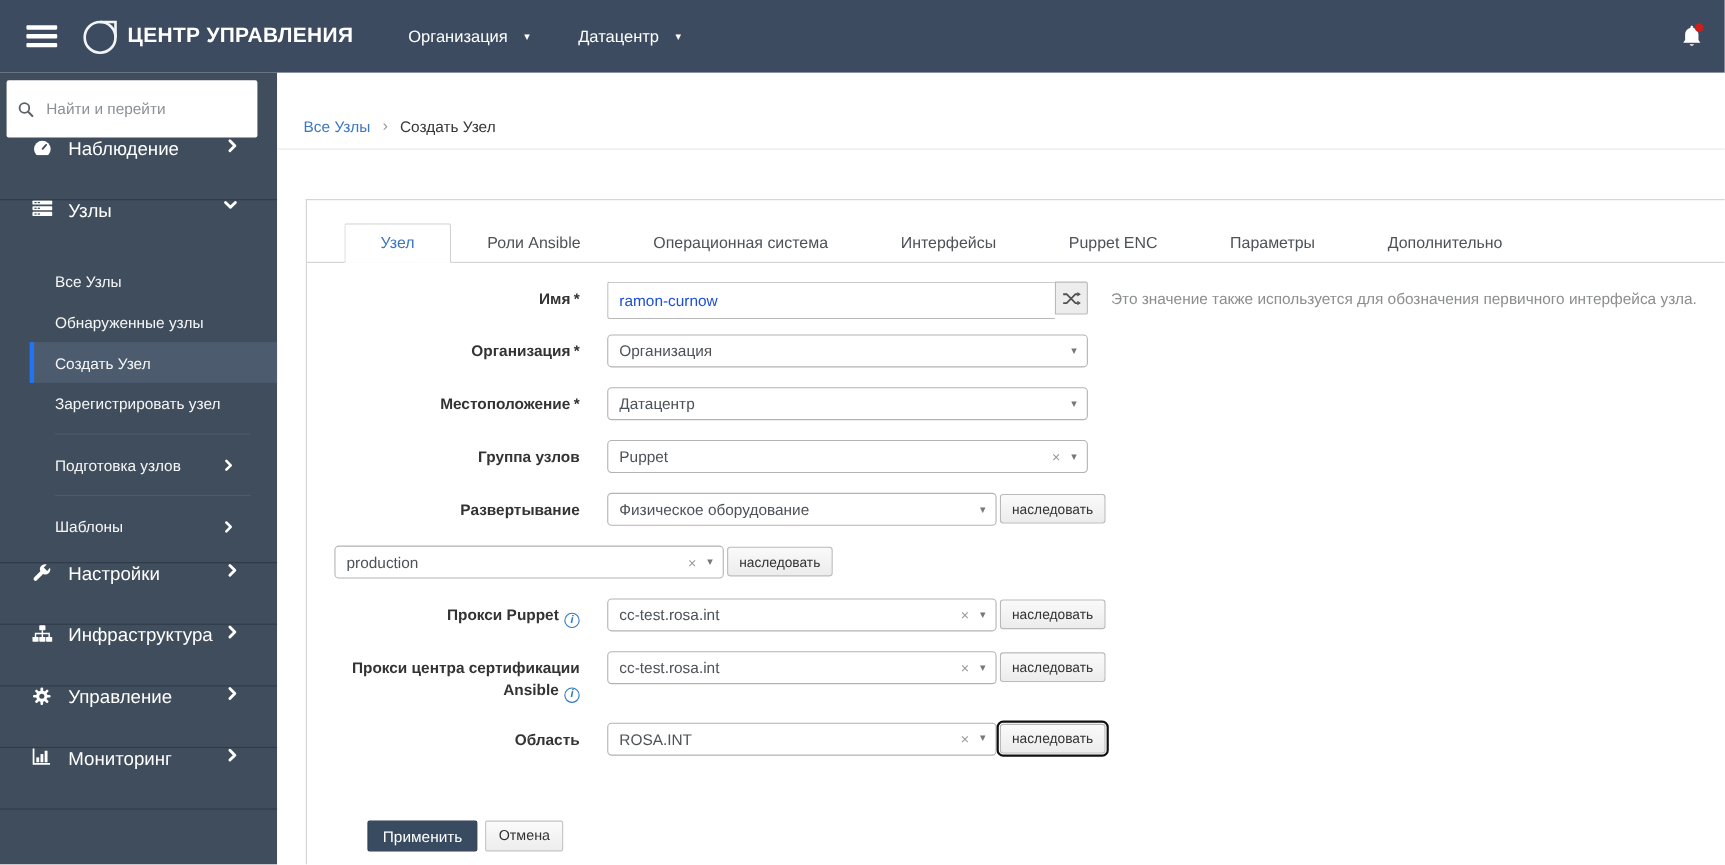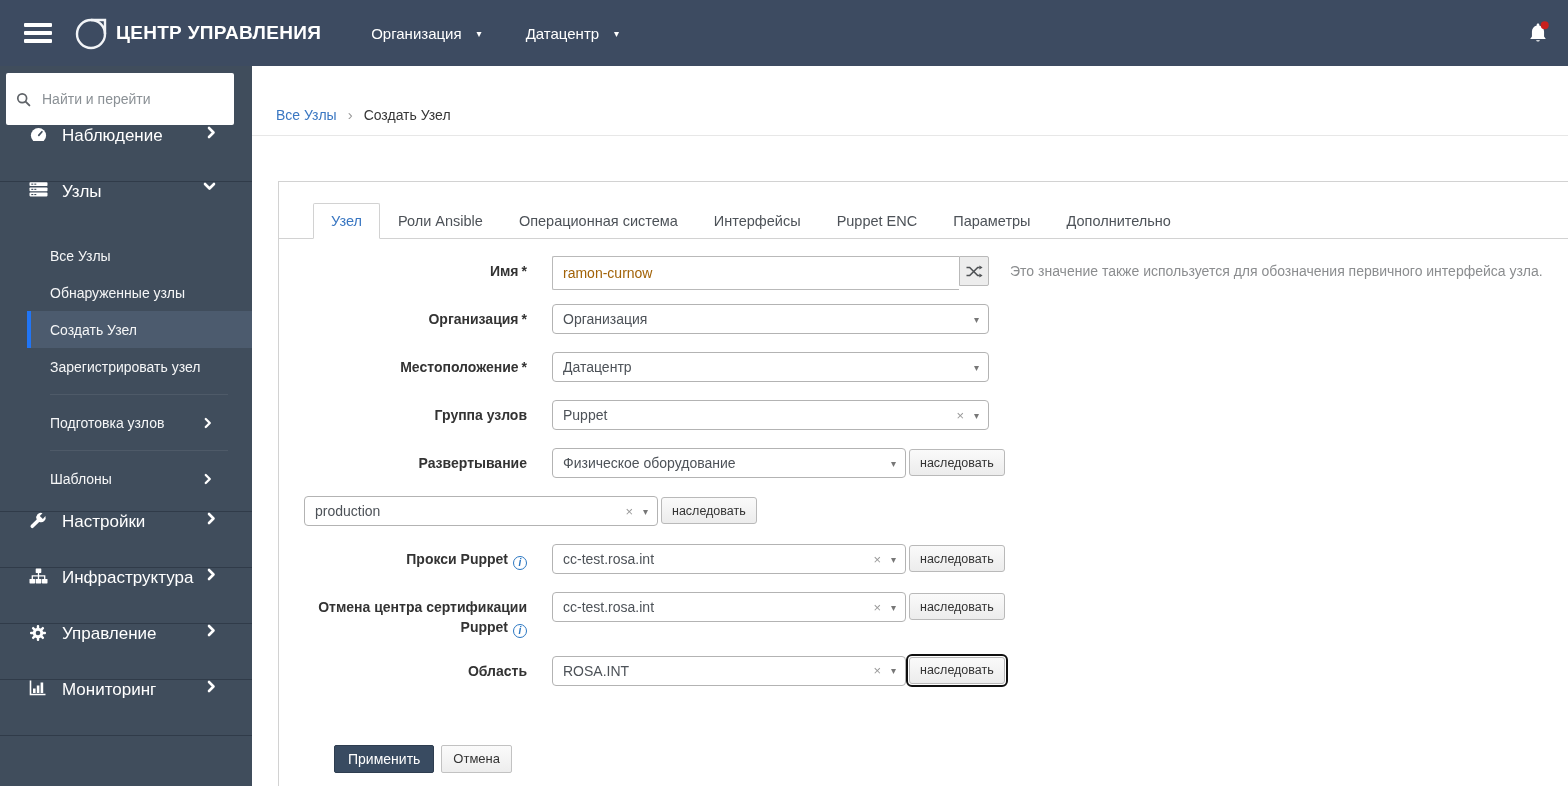--- a/index.html
+++ b/index.html
@@ -39,37 +39,37 @@
   
   .main{position:absolute;left:252px;top:66px;right:0;bottom:0;background:#fff;overflow:hidden;}
   .breadcrumb{height:70px;display:flex;align-items:flex-end;padding:0 0 12px 24px;
     border-bottom:1px solid #e7e7e7;font-size:14px;box-sizing:border-box;}
   .crumb-link{color:#3a77c2;text-decoration:none;cursor:pointer;}
   .crumb-sep{color:#9a9a9a;margin:0 11px;font-size:15px;}
   .crumb-current{color:#363636;}
   .card{margin:45px 0 0 26px;border-top:1px solid #d2d2d2;border-left:1px solid #d2d2d2;
     min-height:494px;box-sizing:border-box;}
   .tabs{display:flex;padding-left:34px;margin-top:21px;border-bottom:1px solid #d2d2d2;}
-  .tab{padding:9px 17px;font-size:14.5px;color:#4d5258;cursor:pointer;margin-bottom:-1px;
+  .tab{padding:9px 32px;font-size:14.5px;color:#4d5258;cursor:pointer;margin-bottom:-1px;
     border:1px solid transparent;white-space:nowrap;}
   .tab.active{background:#fff;border-color:#d2d2d2 #d2d2d2 #fff #d2d2d2;color:#3a77c2;
     border-radius:2px 2px 0 0;}
   
   .form{padding-top:17px;}
   .frow{display:flex;margin-bottom:18px;align-items:flex-start;}
   .lbl{width:248px;text-align:right;font-weight:bold;font-size:14px;color:#333;
     padding-top:6px;line-height:1.42;}
   .req{margin-left:3px;font-weight:bold;}
   .info-icon{display:inline-flex;width:14px;height:14px;border-radius:50%;border:1px solid #2b77c2;
     color:#2b77c2;align-items:center;justify-content:center;font-size:10px;font-weight:bold;
     margin-left:5px;vertical-align:-2px;box-sizing:border-box;font-style:italic;}
   .field{margin-left:25px;display:flex;align-items:flex-start;}
   .input-group{display:flex;width:437px;height:30px;}
   .input-group input{flex:1;border:1px solid #b9b9b9;border-right:0;border-radius:2px 0 0 2px;
-    padding:16px 10px;font-size:14px;color:#a16207;outline:none;min-width:0;
+    padding:16px 10px;font-size:14px;color:#1d4ed8;outline:none;min-width:0;
     font-family:"Liberation Sans","DejaVu Sans",sans-serif;}
   .addon{width:30px;background:#ededed;border:1px solid #b9b9b9;border-radius:0 2px 2px 0;
     display:flex;align-items:center;justify-content:center;cursor:pointer;box-sizing:border-box;}
   .select{height:30px;border:1px solid #b3b3b3;border-radius:4px;background:#fff;display:flex;
     align-items:center;padding:0 9px 0 10px;font-size:14px;color:#4d5258;width:437px;
     box-sizing:border-box;cursor:pointer;}
   .select.narrow{width:354px;}
   .select .val{flex:1;overflow:hidden;white-space:nowrap;}
   .select .clear{color:#999;font-size:13px;margin-right:10px;cursor:pointer;}
   .select .caret{color:#777;font-size:10px;}
@@ -379,21 +379,21 @@
             <span class="val">cc-test.rosa.int</span>
             <span class="clear">×</span>
             <span class="caret">▾</span>
           </div>
           <button class="inherit-btn">наследовать</button>
         </div>
       </div>
 
       <div class="frow">
         <div class="lbl">
-          <span>Отмена центра сертификации Puppet</span><span class="info-icon">i</span>
+          <span>Прокси центра сертификации Ansible</span><span class="info-icon">i</span>
         </div>
         <div class="field">
           <div class="select narrow">
             <span class="val">cc-test.rosa.int</span>
             <span class="clear">×</span>
             <span class="caret">▾</span>
           </div>
           <button class="inherit-btn">наследовать</button>
         </div>
       </div>

